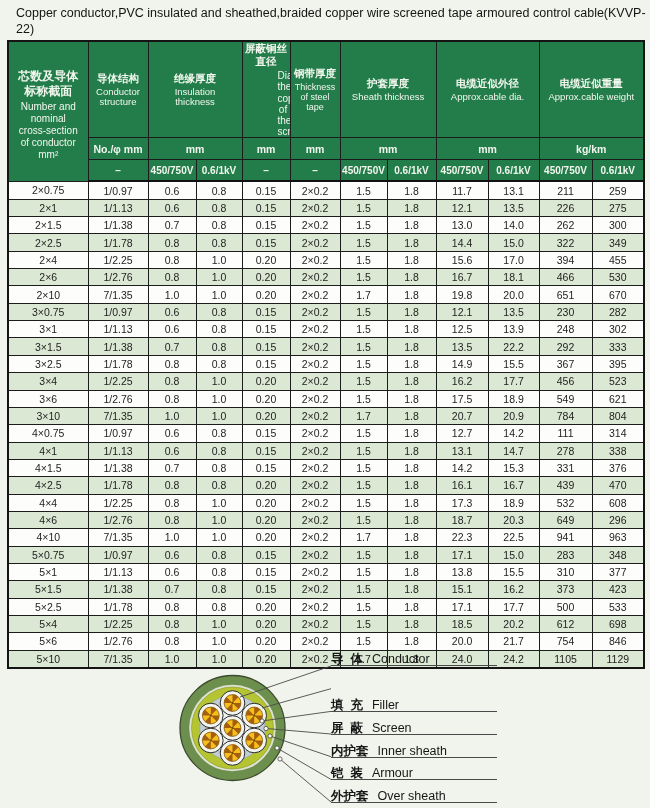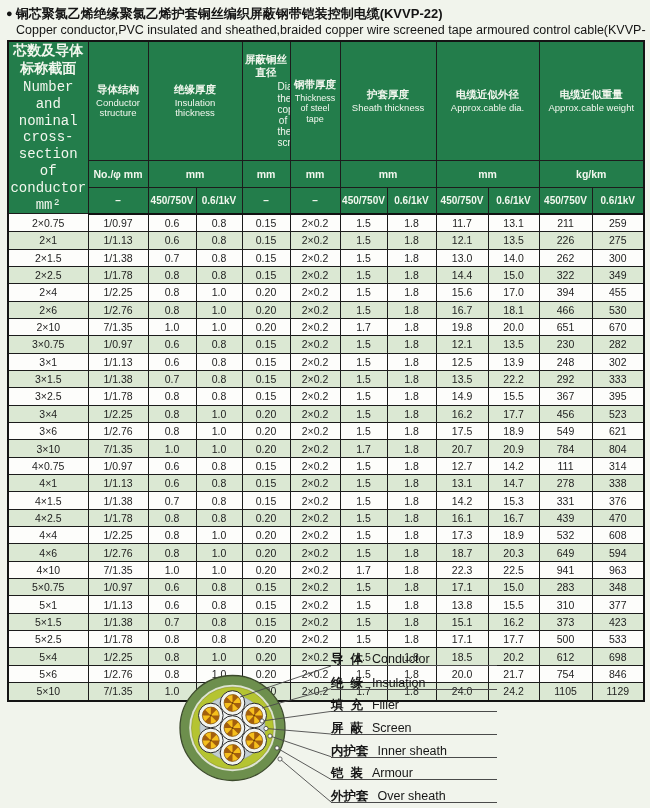--- a/index.html
+++ b/index.html
@@ -29,43 +29,42 @@
     border:1px solid #1c1c1c;
     text-align:center;vertical-align:middle;
     padding:0 1px;overflow:hidden;
   }
   thead th{background:#237d4b;color:#f2f7ee;font-weight:bold;}
   tr.hA th{height:60px;}
   tr.hB th{height:21px;font-size:10.5px;}
   tr.hC th{height:20px;font-size:10px;border-bottom:2px solid #111;}
   .zh{font-weight:bold;font-size:10.5px;white-space:pre-line;line-height:1.25;}
   .en{font-weight:normal;font-size:9.5px;white-space:pre-line;line-height:1.12;margin-top:2px;}
-  th.col-spec .zh{font-size:14px;}
-  th.col-spec .en{font-size:14px;line-height:1.2;font-family:Liberation Mono, monospace;}
+  th.col-spec .zh{font-size:12px;margin-top:7px;}
+  th.col-spec .en{font-size:10px;line-height:1.2;}
   th.col-screen .en{font-size:10px;padding-left:34px;}
   th.col-tape .en{font-size:9px;}
   tbody td{height:16.35px;font-size:10.5px;color:#1d1d1d;}
   tbody tr.alt td{background:#dbe8d3;}
 
   
   .diagram{position:absolute;left:0;top:637px;width:650px;height:171px;}
   svg.cable{position:absolute;left:0;top:0;}
   .dlabel{
     position:absolute;left:331px;width:166px;height:16px;
     border-bottom:1px solid #4a4a4a;
     white-space:nowrap;color:#161616;
   }
   .dlabel .lzh{font-weight:bold;font-size:12.5px;white-space:pre;}
   .dlabel .len{font-size:12.5px;margin-left:9px;}
 </style>
 </head>
 <body>
 
 <div class="title-block">
-  <div class="title-line1"><span class="bullet">●</span><span>铜芯聚氯乙烯绝缘聚氯乙烯护套铜丝编织屏蔽钢带铠装控制电缆(KVVP-22)</span></div>
   <div class="title-line2">Copper conductor,PVC insulated and sheathed,braided copper wire screened tape armoured control cable(KVVP-22)</div>
 </div>
 
 <table class="spec">
   <colgroup>
     <col style="width:80px">
       <col style="width:60px">
       <col style="width:48px">
       <col style="width:46px">
     <col style="width:48px">
@@ -419,21 +418,21 @@
         <td>1/2.76</td>
         <td>0.8</td>
         <td>1.0</td>
         <td>0.20</td>
         <td>2×0.2</td>
         <td>1.5</td>
         <td>1.8</td>
         <td>18.7</td>
         <td>20.3</td>
         <td>649</td>
-        <td>594</td>
+        <td>296</td>
       </tr>
       <tr>
         <td>4×10</td>
         <td>7/1.35</td>
         <td>1.0</td>
         <td>1.0</td>
         <td>0.20</td>
         <td>2×0.2</td>
         <td>1.7</td>
         <td>1.8</td>
@@ -585,23 +584,20 @@
       <circle cx="262" cy="84" r="2.1"></circle>
       <circle cx="266" cy="91.5" r="2.1"></circle>
       <circle cx="270" cy="99" r="2.1"></circle>
       <circle cx="277" cy="111" r="2.1"></circle>
       <circle cx="280" cy="122" r="2.1"></circle>
     </g>
   </svg>
 
   <div class="dlabel" style="top:12px">
     <span class="lzh">导  体</span><span class="len">Conductor</span>
-  </div>
-  <div class="dlabel" style="top:36px">
-    <span class="lzh">绝  缘</span><span class="len">Insulation</span>
   </div>
   <div class="dlabel" style="top:58px">
     <span class="lzh">填  充</span><span class="len">Filler</span>
   </div>
   <div class="dlabel" style="top:81px">
     <span class="lzh">屏  蔽</span><span class="len">Screen</span>
   </div>
   <div class="dlabel" style="top:104px">
     <span class="lzh">内护套</span><span class="len">Inner sheath</span>
   </div>

